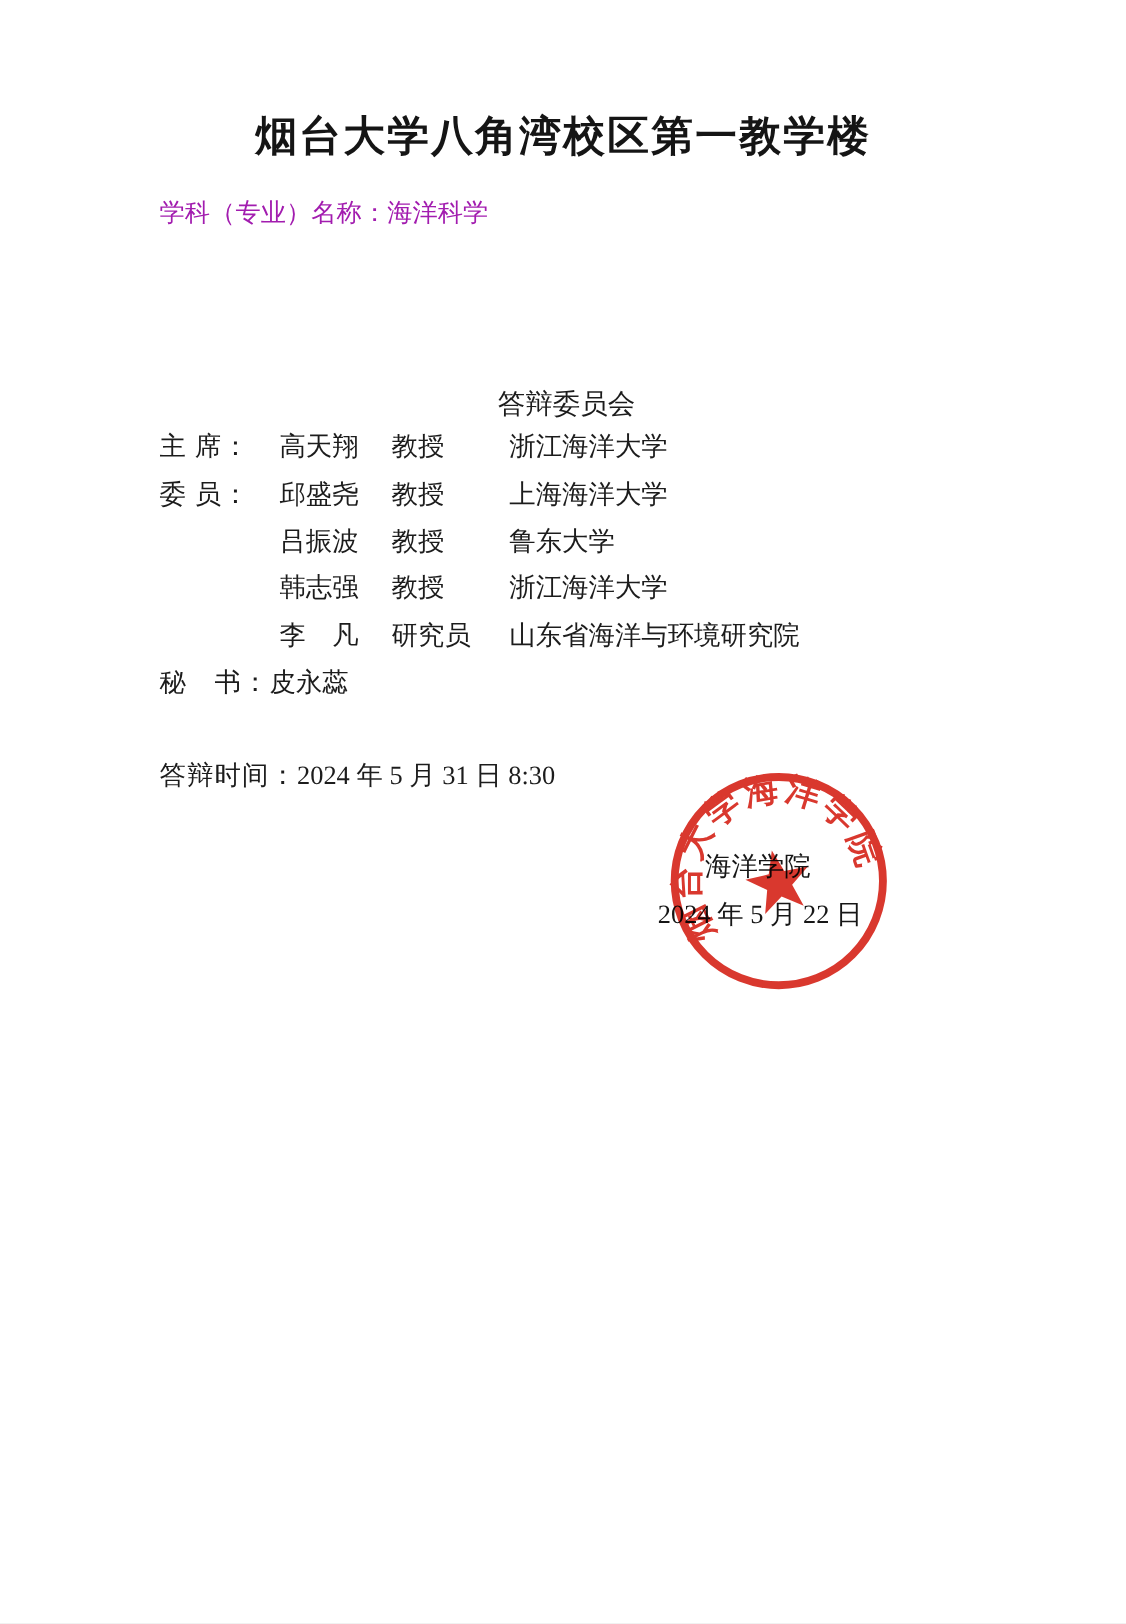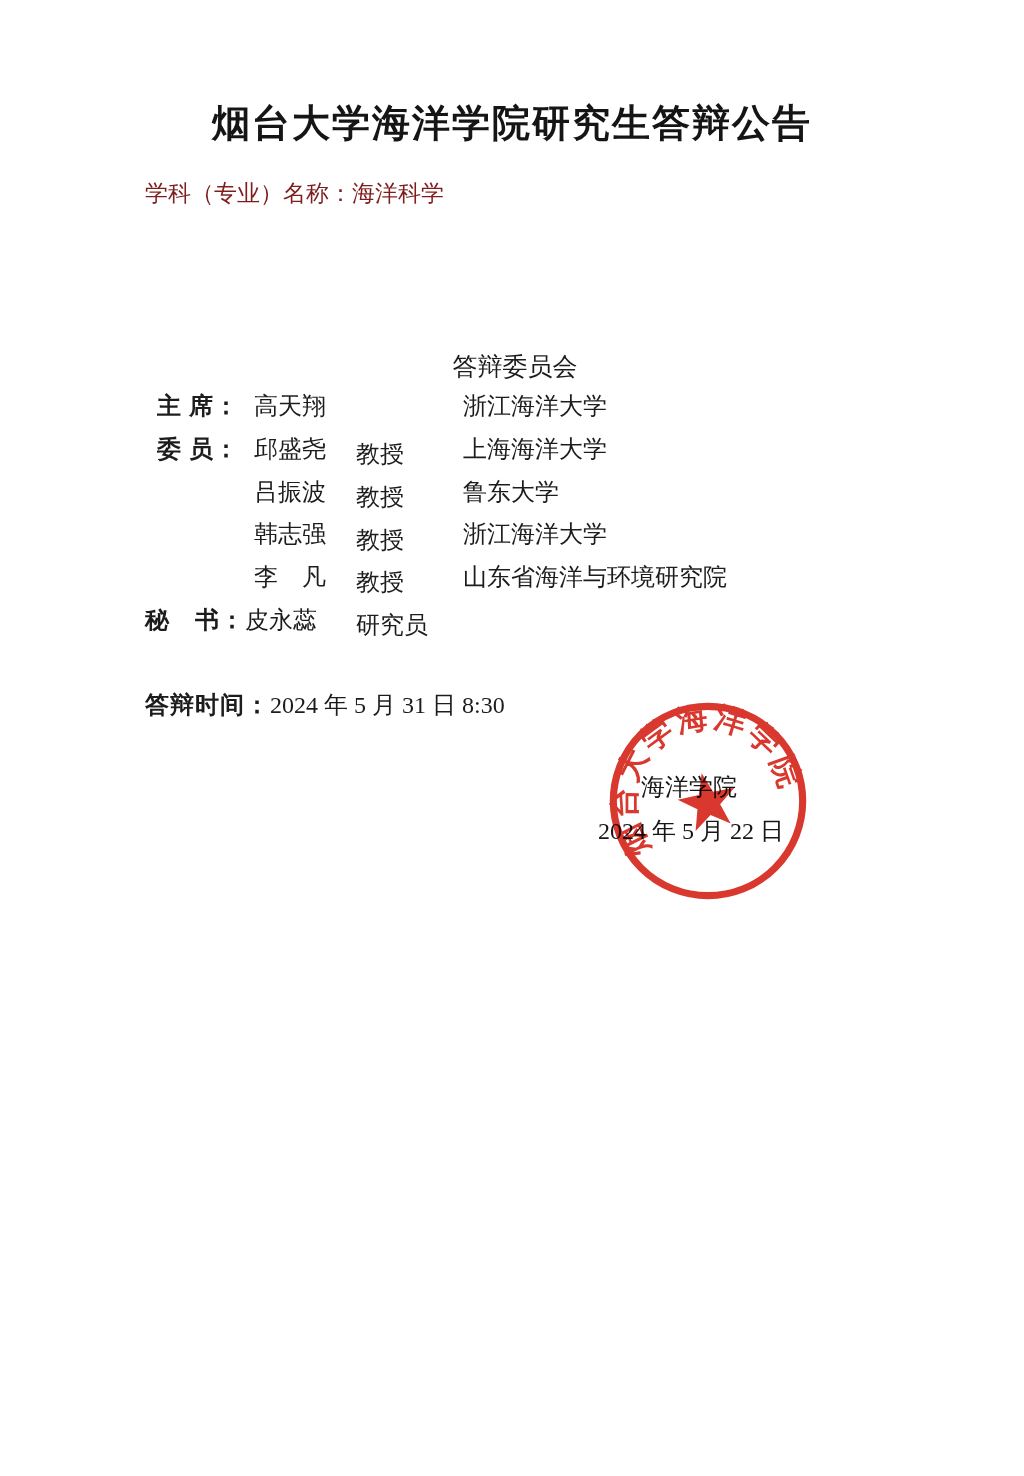--- a/index.html
+++ b/index.html
@@ -26,21 +26,21 @@
     font-size: 38px;
     font-weight: bold;
     letter-spacing: 2px;
     color: #151515;
   }
   .subject-line {
     position: absolute;
     top: 178px;
     left: 145px;
     font-size: 23px;
-    color: #7f1d1d;
+    color: #a21caf;
   }
   .info-table {
     position: absolute;
     top: 217px;
     left: 162px;
     width: 711px;
     border-collapse: collapse;
     table-layout: fixed;
     font-size: 21px;
   }
@@ -69,32 +69,32 @@
   }
   .committee-row {
     position: absolute;
     left: 145px;
     width: 760px;
     height: 30px;
     font-size: 24px;
     white-space: nowrap;
   }
   .committee-row .c-role {
-    position: absolute; left: 12px; font-weight: bold; letter-spacing: 1px;
+    position: absolute; left: 0; font-weight: normal; letter-spacing: 1px;
   }
   .committee-row .c-name  { position: absolute; left: 87px; margin-left: 22px; }
-  .committee-row .c-title { position: absolute; left: 211px; margin-top: 48px; }
+  .committee-row .c-title { position: absolute; left: 211px; }
   .committee-row .c-aff   { position: absolute; left: 318px; }
   .detail-line {
     position: absolute;
     left: 145px;
     font-size: 24px;
     white-space: nowrap;
   }
-  .detail-label { font-weight: bold; letter-spacing: 1px; }
+  .detail-label { font-weight: normal; letter-spacing: 1px; }
   .detail-value { font-weight: normal; margin-top: 28px; }
   .sig-dept {
     position: absolute;
     top: 771px;
     left: 598px;
     width: 182px;
     text-align: center;
     font-size: 24px;
     color: #161616;
   }
@@ -122,21 +122,21 @@
     font-size: 30px;
     font-weight: bold;
     letter-spacing: 3.5px;
   }
 </style>
 </head>
 <body>
 
 <div class="page">
 
-  <div class="doc-title">烟台大学海洋学院研究生答辩公告</div>
+  <div class="doc-title">烟台大学八角湾校区第一教学楼</div>
 
   <div class="subject-line"><span>学科（专业）名称：</span><span>海洋科学</span></div>
 
 
   <div class="committee-heading">答辩委员会</div>
 
   <div class="committee-row" style="top:390px">
     <span class="c-role">主 席：</span>
     <span class="c-name">高天翔</span>
     <span class="c-title">教授</span>

